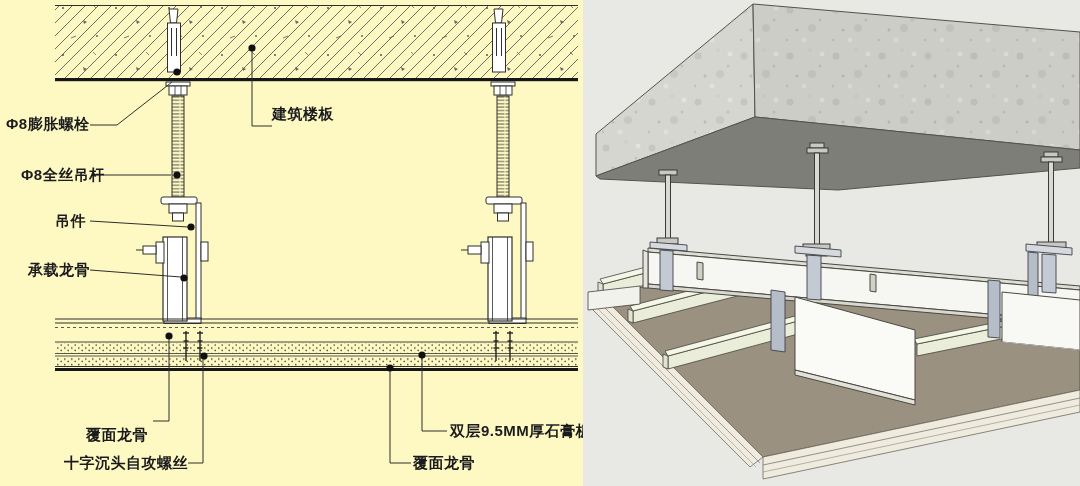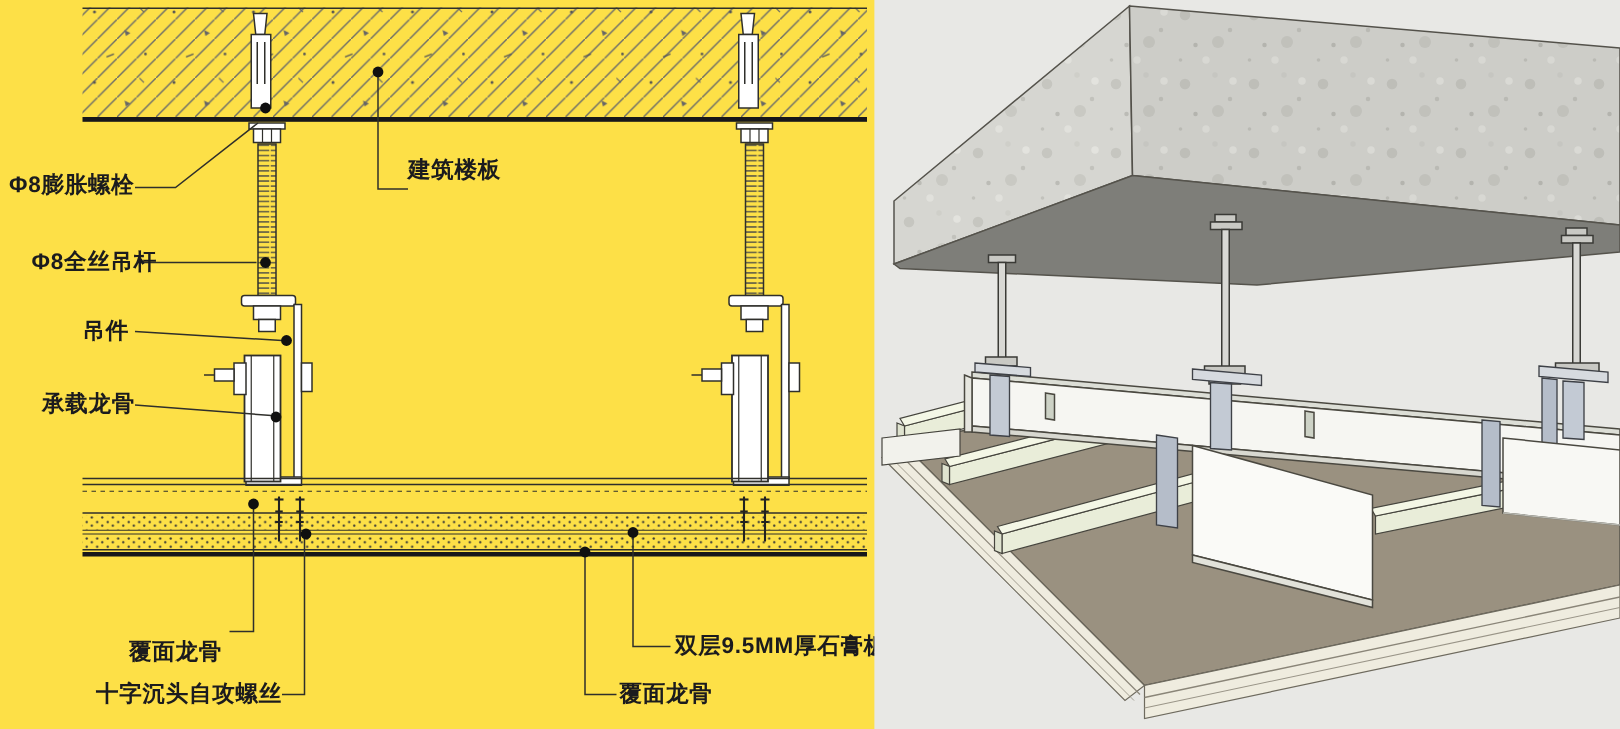--- a/index.html
+++ b/index.html
@@ -1,16 +1,16 @@
 <!DOCTYPE html>
 <html><head>
 <meta charset="utf-8">
 <style>
   html,body{margin:0;padding:0;background:#ffffff;}
-  .stage{position:relative;width:1080px;height:486px;background:#fde047;overflow:hidden;
+  .stage{position:relative;width:1080px;height:486px;background:#fef9c3;overflow:hidden;
          font-family:"Liberation Sans",sans-serif;}
   .lbl{position:absolute;font-weight:bold;font-size:15px;color:#1b1b1e;letter-spacing:.5px;
        white-space:nowrap;line-height:16px;}
   .svg2d{position:absolute;left:0;top:0;}
   .scene3d{position:absolute;left:583px;top:0;width:497px;height:486px;background:#e8e8e5;}
   .scene3d svg{position:absolute;left:0;top:0;}
 </style>
 </head>
 <body>
 

